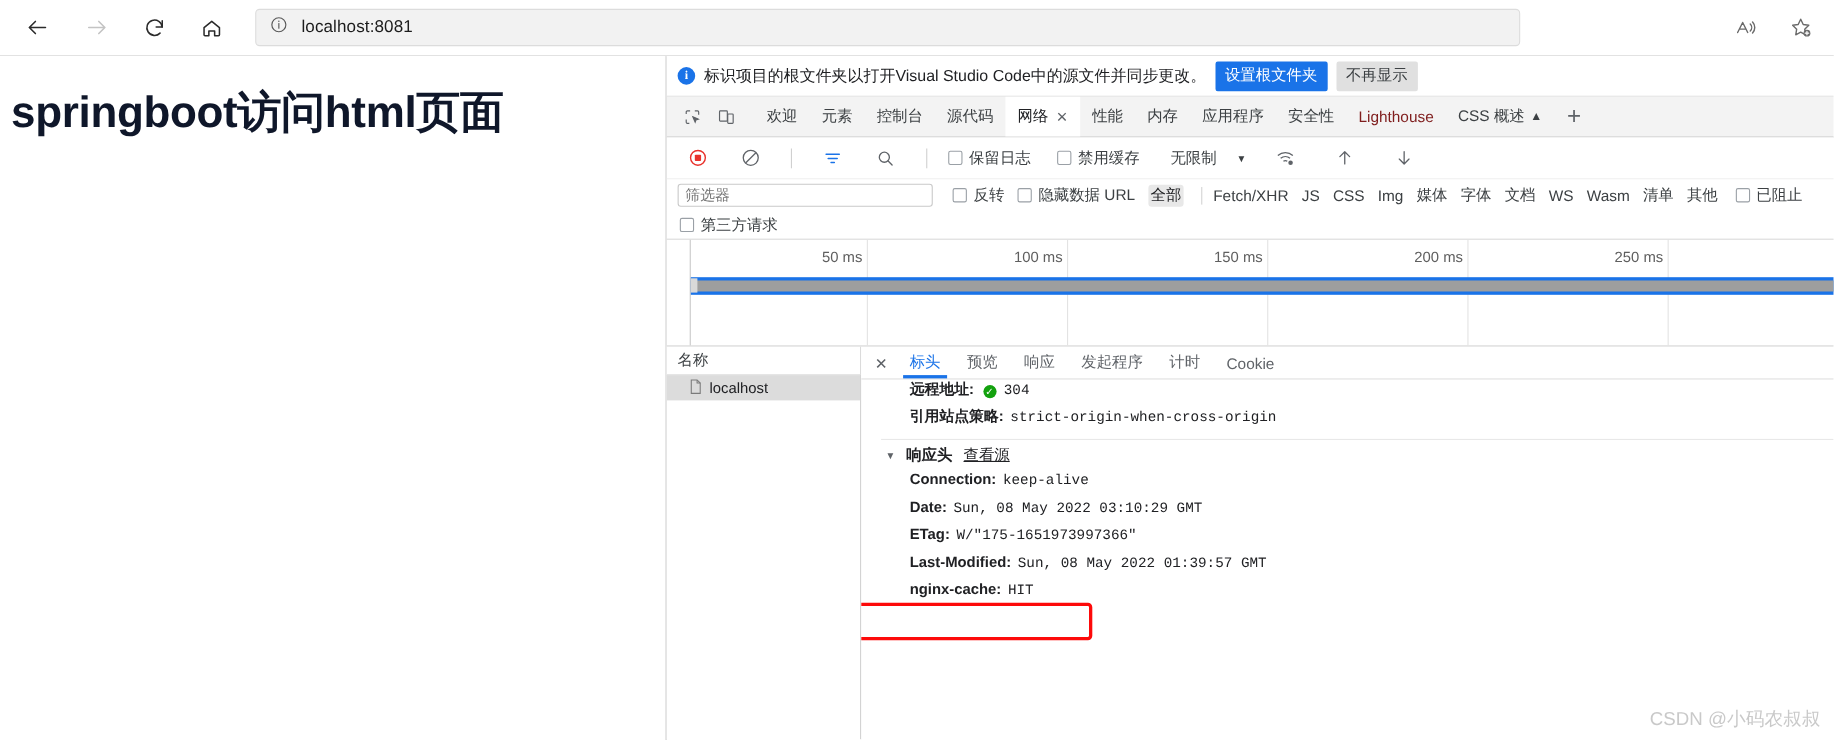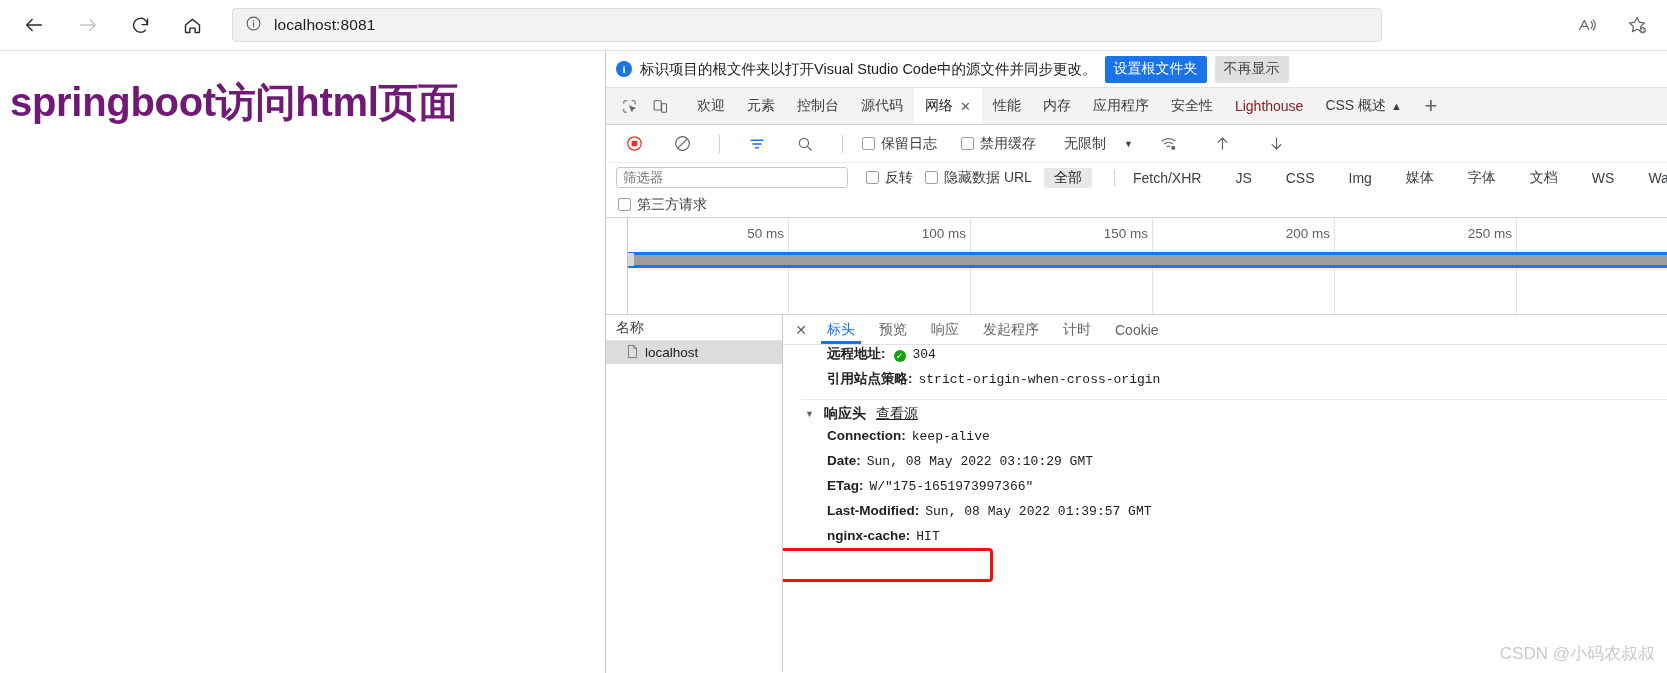--- a/index.html
+++ b/index.html
@@ -54,21 +54,21 @@
     width: 605px; height: 622px;
     background: #ffffff;
     overflow: hidden;
   }
   #page-h1 {
     margin: 28px 0 0 10px;
     font-family: "Liberation Sans", sans-serif;
     font-weight: bold;
     font-size: 40px;
     line-height: 46px;
-    color: #701a75;
+    color: #0f172a;
     white-space: nowrap;
     letter-spacing: -0.3px;
   }
 
   
   #devtools {
     position: absolute; left: 605px; top: 51px;
     width: 1062px; height: 622px;
     background: #ffffff;
     border-left: 1px solid #cdcdcd;
@@ -191,23 +191,23 @@
     background: #fff;
     font-size: 13.5px; color: #70757a;
     padding: 0 6px;
     font-family: "Liberation Sans", sans-serif;
     flex: none;
     outline: none;
   }
   #filter-row .spacer { width: 18px; flex: none; }
   .ftype {
     font-size: 14px; color: #3c4043;
-    padding: 1px 10px; border-radius: 3px;
+    padding: 1px 2px; border-radius: 3px;
     white-space: nowrap; flex: none;
-    margin-right: 14px;
+    margin-right: 8px;
     text-align: right;
   }
   .ftype.active { background: #e8e8e8; color: #202124; }
   .vsep { width: 1px; height: 16px; background: #d4d4d4; margin: 0 8px; flex: none; }
 
   #thirdparty-row {
     height: 26px;
     background: #ffffff;
     display: flex; align-items: center;
     padding-left: 12px;

